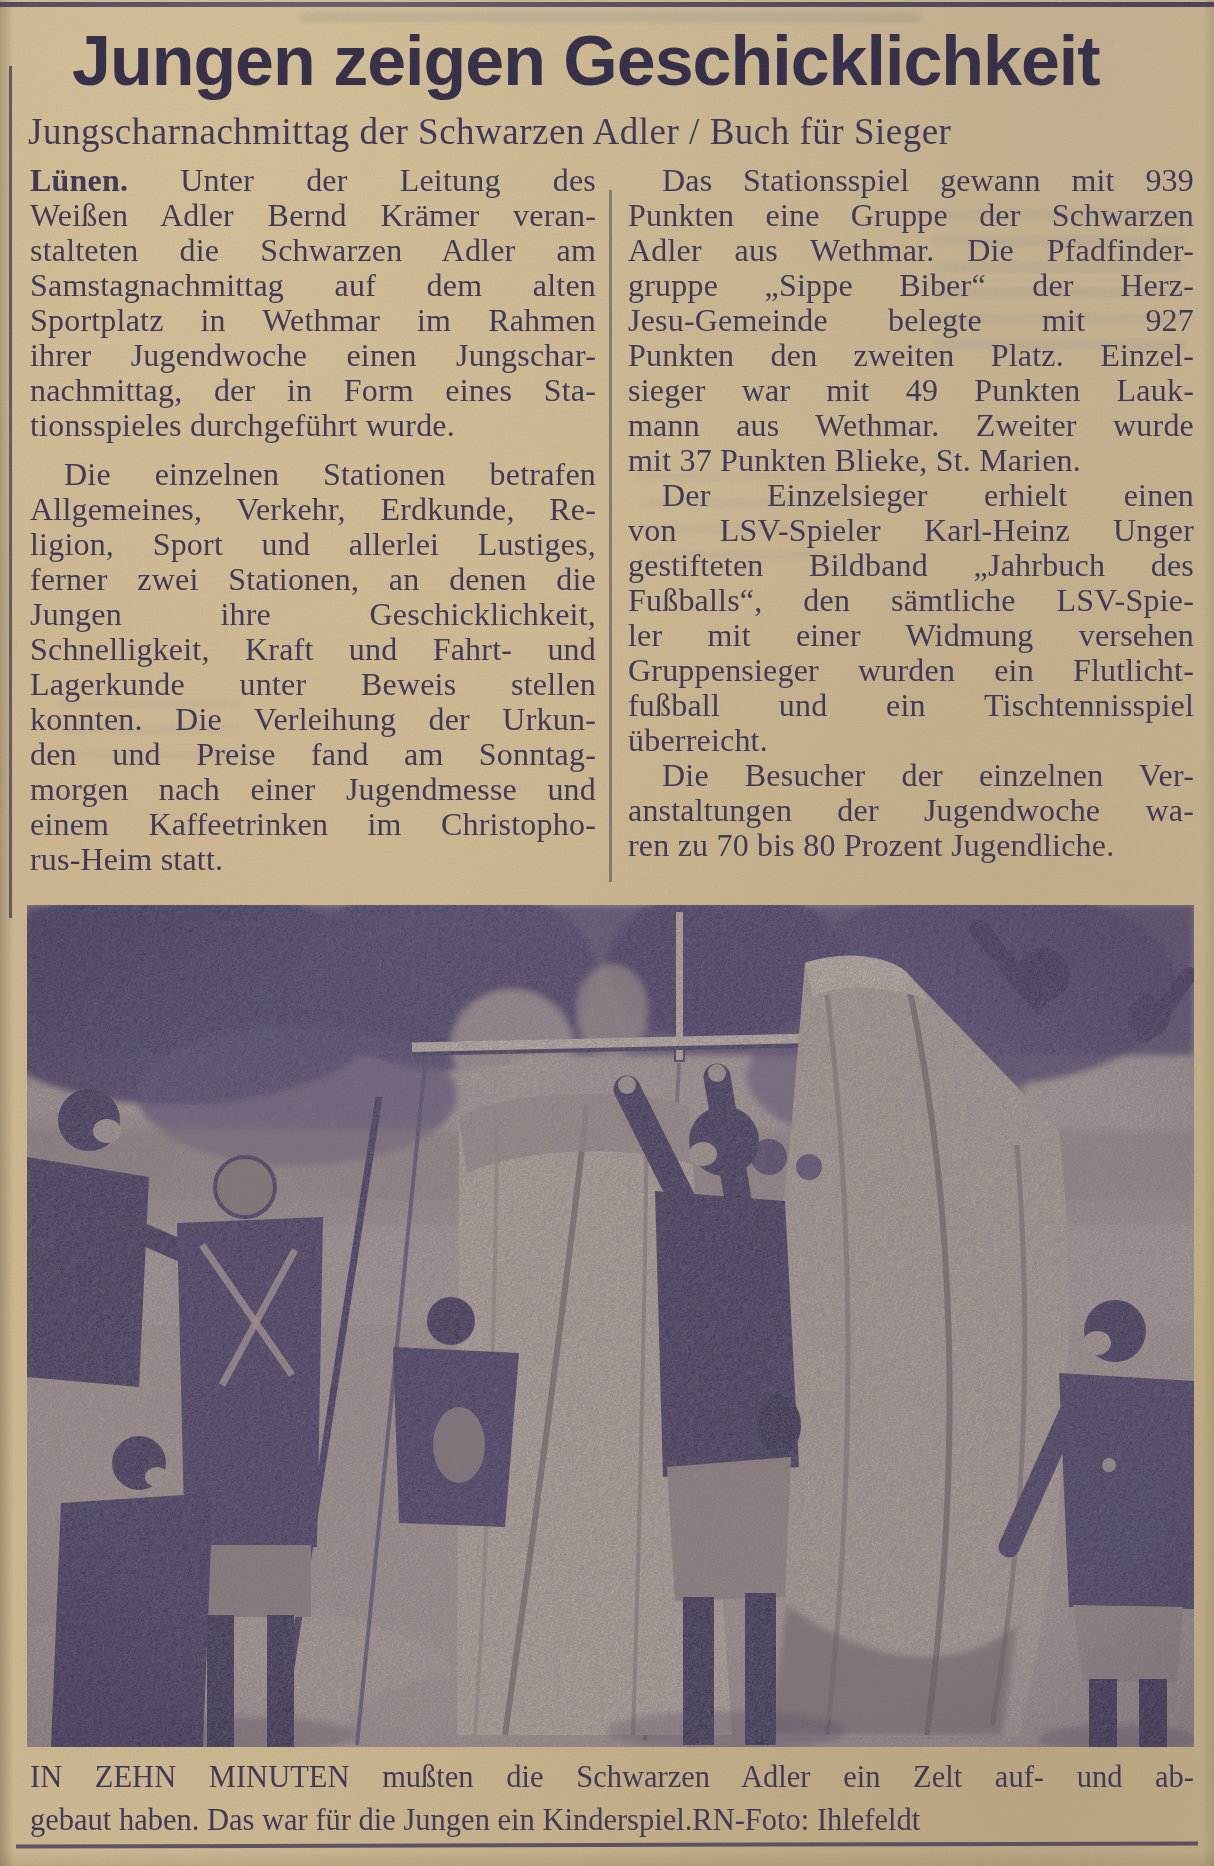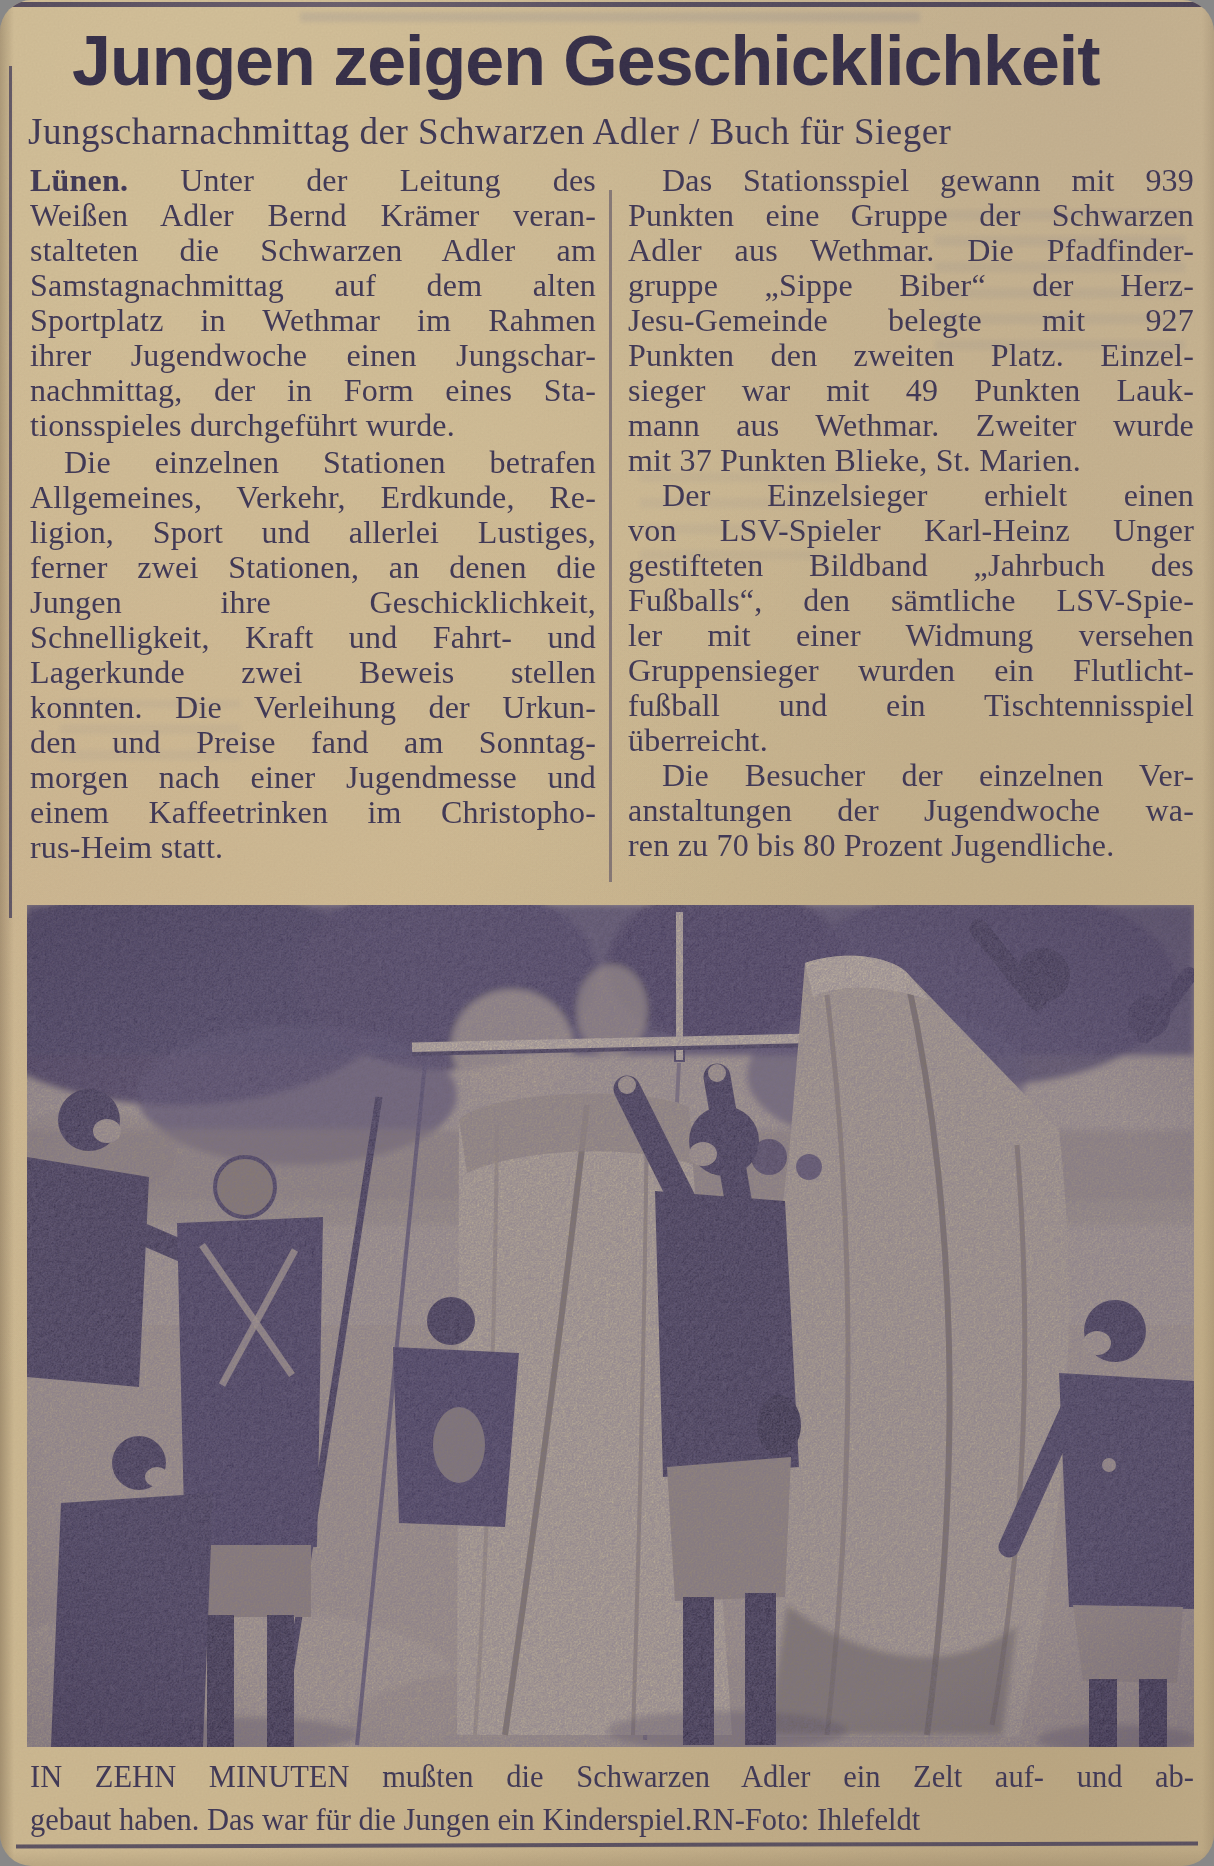--- a/index.html
+++ b/index.html
@@ -4,21 +4,20 @@
 <style>
   html,body{margin:0;padding:0;background:#888;}
   .page{
     position:relative;
     width:1214px;height:1866px;
     margin:0 auto;
     background:#cdb992;
     overflow:hidden;
     font-family:"Liberation Serif","DejaVu Serif",serif;
     color:#3d3656;
-    border-radius:32px;
   }
   .tone{position:absolute;inset:0;pointer-events:none;
     background:
       radial-gradient(ellipse at 18% 8%, rgba(255,242,205,.14), transparent 55%),
       radial-gradient(ellipse at 90% 4%, rgba(120,110,140,.10), transparent 45%),
       radial-gradient(ellipse at 6% 45%, rgba(176,120,110,.08), transparent 40%),
       radial-gradient(ellipse at 85% 92%, rgba(90,70,50,.16), transparent 55%),
       linear-gradient(90deg, rgba(70,52,36,.30) 0px, rgba(70,52,36,0) 14px),
       linear-gradient(270deg, rgba(70,52,36,.14) 0px, rgba(70,52,36,0) 12px),
       linear-gradient(0deg, rgba(70,52,36,.12) 0px, rgba(70,52,36,0) 16px);
@@ -39,21 +38,21 @@
     transform:scaleX(.985);transform-origin:left top;
     letter-spacing:-1px;
   }
   .subhead{
     position:absolute;left:28px;top:112px;width:1162px;
     font-size:37px;line-height:1.1;text-align:left;color:#3c3656;letter-spacing:.5px;
   }
   .col{position:absolute;top:163px;width:566px;font-size:32px;letter-spacing:.2px;}
   .col-left{left:30px;}
   .col-right{left:628px;}
-  .para.gap{margin-top:2px;font-family:Liberation Serif, serif;}
+  .para.gap{margin-top:14px;font-family:Liberation Serif, serif;}
   .line{height:35px;line-height:35px;text-align:justify;text-align-last:justify;overflow:hidden;}
   .line.last{text-align-last:left;}
   .line.indent{padding-left:34px;}
   .line b{font-weight:bold;}
 
   .photo{position:absolute;left:27px;top:905px;width:1167px;height:842px;}
   .photo svg{display:block;}
 
   .caption{position:absolute;left:30px;top:1756px;width:1164px;font-size:30.5px;color:#3d3656;}
   .caption .cap1{height:43px;line-height:43px;text-align:justify;text-align-last:justify;overflow:hidden;}
@@ -98,21 +97,21 @@
         <div class="line">nachmittag, der in Form eines Sta-</div>
         <div class="line last">tionsspieles durchgeführt wurde.</div>
       </div>
       <div class="para gap">
         <div class="line indent">Die einzelnen Stationen betrafen</div>
         <div class="line">Allgemeines, Verkehr, Erdkunde, Re-</div>
         <div class="line">ligion, Sport und allerlei Lustiges,</div>
         <div class="line">ferner zwei Stationen, an denen die</div>
         <div class="line">Jungen ihre Geschicklichkeit,</div>
         <div class="line">Schnelligkeit, Kraft und Fahrt- und</div>
-        <div class="line">Lagerkunde zwei Beweis stellen</div>
+        <div class="line">Lagerkunde unter Beweis stellen</div>
         <div class="line">konnten. Die Verleihung der Urkun-</div>
         <div class="line">den und Preise fand am Sonntag-</div>
         <div class="line">morgen nach einer Jugendmesse und</div>
         <div class="line">einem Kaffeetrinken im Christopho-</div>
         <div class="line last">rus-Heim statt.</div>
       </div>
     </div>
   <div class="col col-right">
       <div class="para">
         <div class="line indent">Das Stationsspiel gewann mit 939</div>

